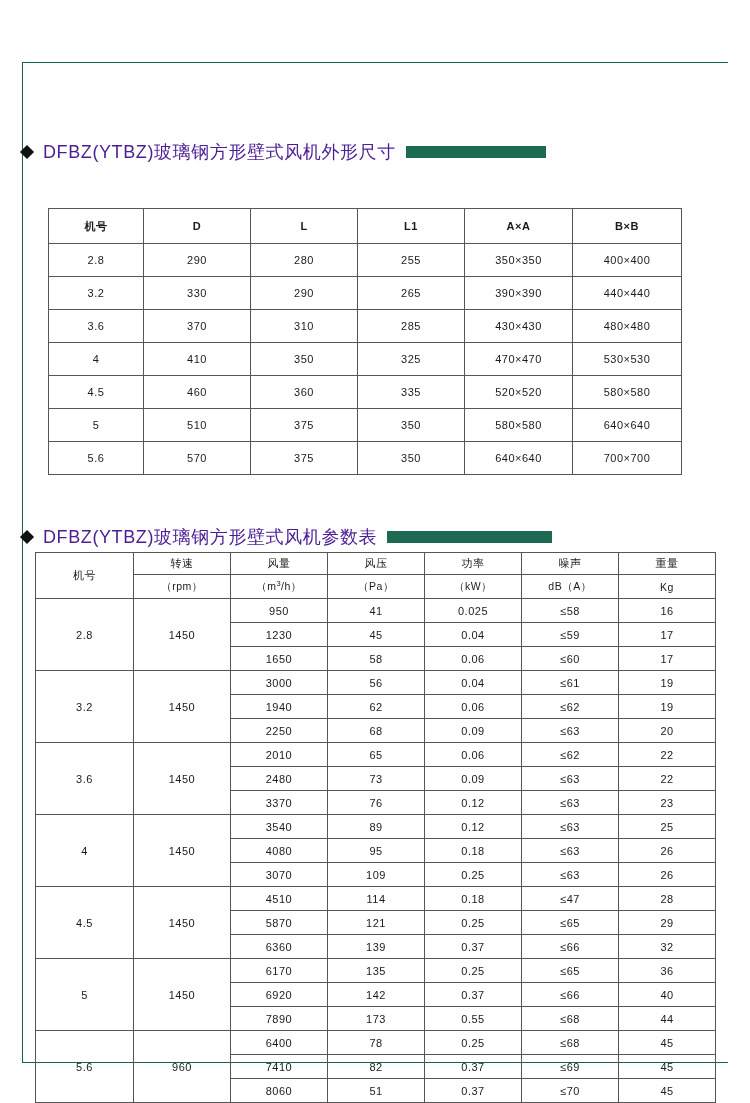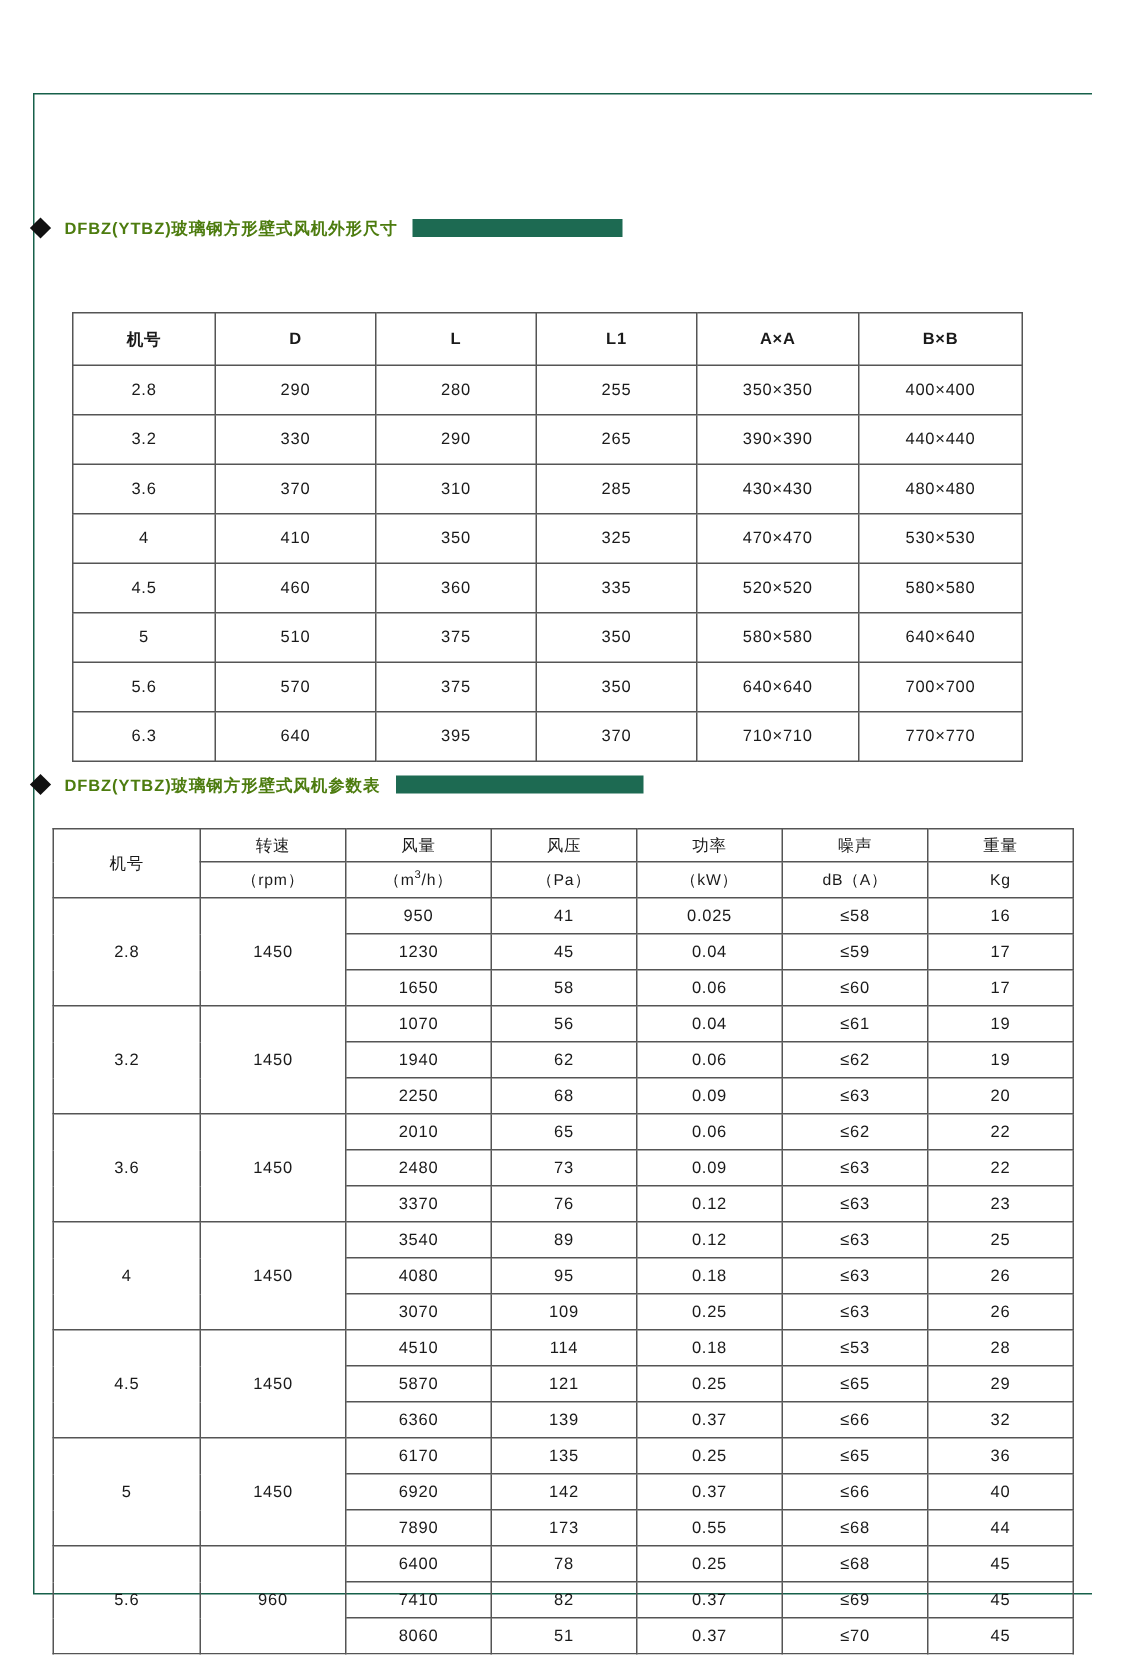--- a/index.html
+++ b/index.html
@@ -55,24 +55,24 @@
   }
   .diamond {
     width: 10px;
     height: 10px;
     background: #111111;
     transform: rotate(45deg);
     margin-right: 11px;
     flex: 0 0 auto;
   }
   .head-title {
-    font-size: 11px;
-    font-weight: bold;
+    font-size: 18px;
+    font-weight: normal;
     letter-spacing: 0.6px;
-    color: #4d7c0f;
+    color: #4c1d95;
     white-space: nowrap;
     margin-right: 10px;
   }
   .head-bar {
     height: 12px;
     background: #1d6a52;
     flex: 0 0 auto;
   }
 
   
@@ -214,32 +214,24 @@
         <td>640×640</td>
       </tr>
       <tr>
         <td>5.6</td>
         <td>570</td>
         <td>375</td>
         <td>350</td>
         <td>640×640</td>
         <td>700×700</td>
       </tr>
-      <tr>
-        <td>6.3</td>
-        <td>640</td>
-        <td>395</td>
-        <td>370</td>
-        <td>710×710</td>
-        <td>770×770</td>
-      </tr>
     </tbody>
   </table>
 
-  <div class="section-head" style="left:22px; top:514px;">
+  <div class="section-head" style="left:22px; top:528px;">
     <span class="diamond"></span>
     <span class="head-title">DFBZ(YTBZ)玻璃钢方形壁式风机参数表</span>
     <span class="head-bar" style="width:165px;"></span>
   </div>
 
   <table id="param-table">
     <colgroup>
       <col style="width:98px">
         <col style="width:97px">
         <col style="width:97px">
@@ -287,21 +279,21 @@
         <td>1650</td>
         <td>58</td>
         <td>0.06</td>
         <td>≤60</td>
         <td>17</td>
       </tr>
 
       <tr>
         <td class="model" rowspan="3">3.2</td>
         <td rowspan="3">1450</td>
-        <td>1070</td>
+        <td>3000</td>
         <td>56</td>
         <td>0.04</td>
         <td>≤61</td>
         <td>19</td>
       </tr>
       <tr>
         <td>1940</td>
         <td>62</td>
         <td>0.06</td>
         <td>≤62</td>
@@ -362,21 +354,21 @@
         <td>≤63</td>
         <td>26</td>
       </tr>
 
       <tr>
         <td class="model" rowspan="3">4.5</td>
         <td rowspan="3">1450</td>
         <td>4510</td>
         <td>114</td>
         <td>0.18</td>
-        <td>≤53</td>
+        <td>≤47</td>
         <td>28</td>
       </tr>
       <tr>
         <td>5870</td>
         <td>121</td>
         <td>0.25</td>
         <td>≤65</td>
         <td>29</td>
       </tr>
       <tr>

